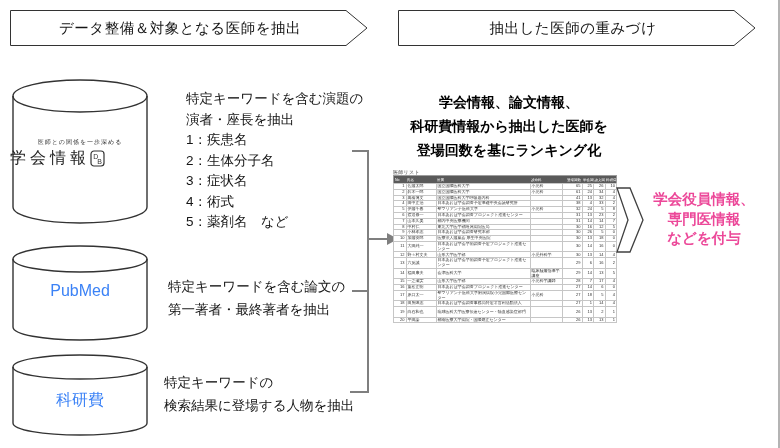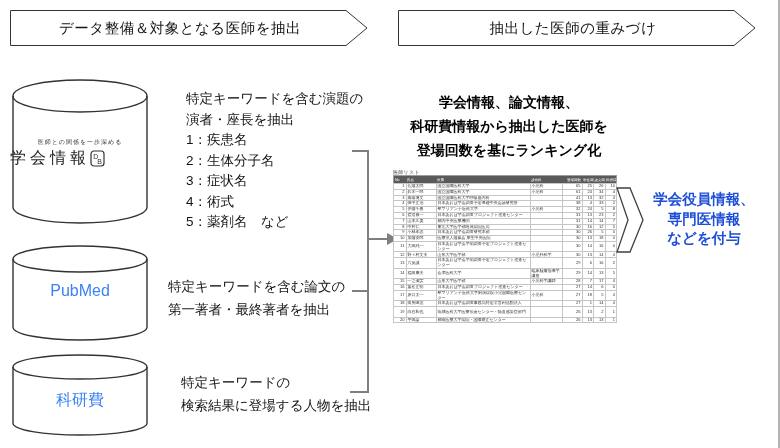--- a/index.html
+++ b/index.html
@@ -74,21 +74,21 @@
   .c1{width:28px;white-space:nowrap;}
   .c2{width:92px;}
   .c3{width:30px;}
   .c4{width:18px;}
   .c4,.c5,.c6,.c7{text-align:right !important;}
   td.c4,td.c5,td.c6,td.c7{font-size:4.5px;}
 
   
   .annot{
     position:absolute;left:644px;top:190px;width:120px;
-    text-align:center;font-weight:bold;font-size:14.5px;line-height:19.5px;color:#1d4ed8;
+    text-align:center;font-weight:bold;font-size:14.5px;line-height:19.5px;color:#ec4899;
   }
 
   .right-edge{position:absolute;right:0;top:0;width:2px;height:448px;background:#b4b4b4;}
 </style>
 </head>
 <body>
 
 <div class="abs" style="left:10px;top:10px;width:358px;height:48px;">
   <svg width="358" height="36">
     <polygon points="0.5,0.5 336,0.5 357,18 336,35.5 0.5,35.5" fill="#ffffff" stroke="#333333" stroke-width="1"></polygon>
@@ -137,21 +137,21 @@
 
 <div class="abs note prelines" style="left:168px;top:89px;margin-left:18px;">特定キーワードを含む演題の
 演者・座長を抽出
 1：疾患名
 2：生体分子名
 3：症状名
 4：術式
 5：薬剤名　など</div>
 <div class="abs note note2 prelines" style="left:168px;top:276px;">特定キーワードを含む論文の
 第一著者・最終著者を抽出</div>
-<div class="abs note note2 prelines" style="left:181px;top:372px;">特定キーワードの
+<div class="abs note note2 prelines" style="left:164px;top:372px;">特定キーワードの
 検索結果に登場する人物を抽出</div>
 
 <div class="conn" style="left:352px;top:150px;width:17px;height:2px;"></div>
 <div class="conn" style="left:352px;top:290px;width:17px;height:2px;"></div>
 <div class="conn" style="left:350px;top:391px;width:19px;height:2px;"></div>
 <div class="conn" style="left:367px;top:150px;width:2px;height:243px;"></div>
 <div class="conn" style="left:369px;top:238px;width:19px;height:2px;"></div>
 <div class="conn-arrowhead" style="left:387px;top:233px;"></div>
 
 <div class="rank-title prelines">学会情報、論文情報、

